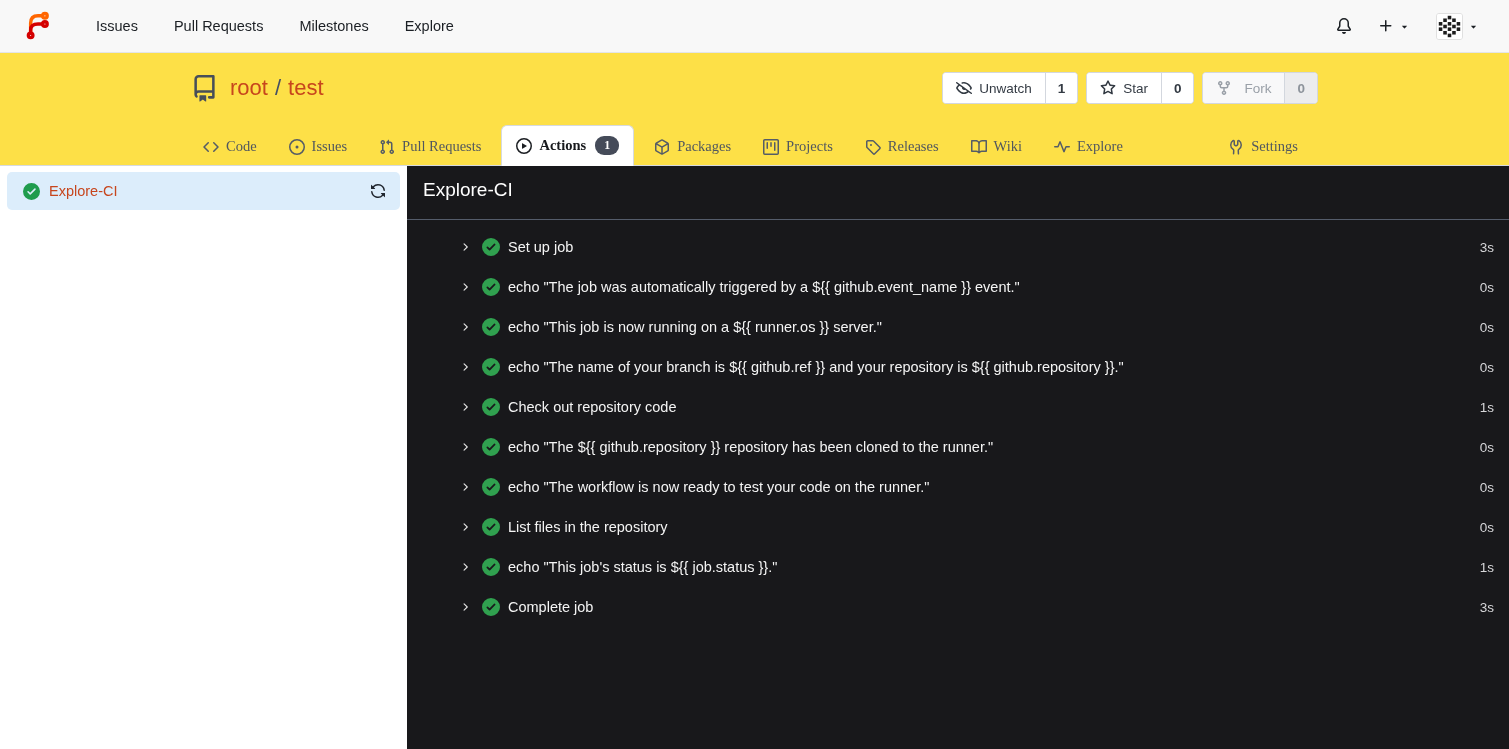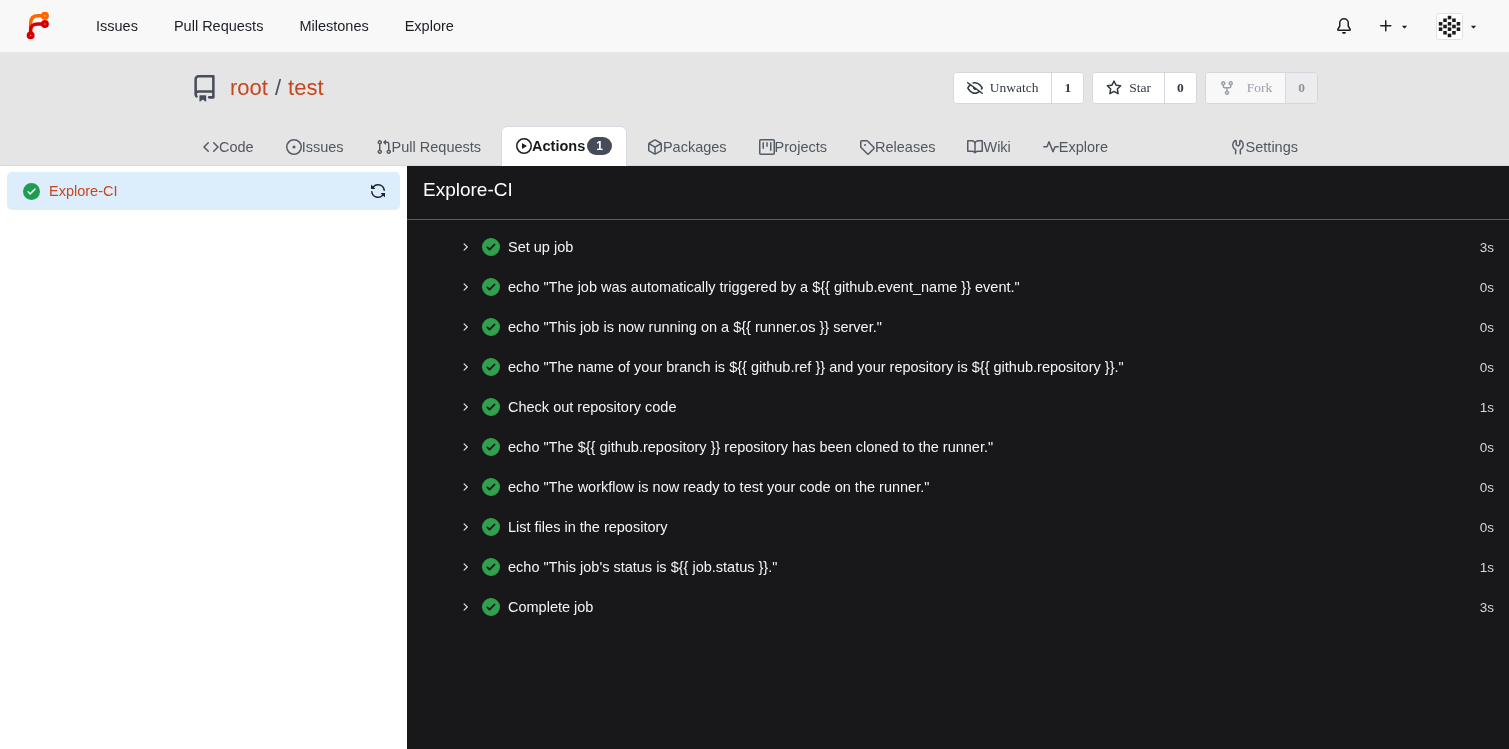--- a/index.html
+++ b/index.html
@@ -1,55 +1,55 @@
 <!DOCTYPE html>
 <html><head>
 <meta charset="utf-8">
 <style>
   * { box-sizing: border-box; margin: 0; padding: 0; }
   html,body { width:1509px; height:749px; overflow:hidden; background:#fff;
     font-family:"Liberation Sans", sans-serif; color:#1c1f26; }
   a { text-decoration:none; color:inherit; cursor:pointer; }
-  button { font-family:Liberation Serif, serif; cursor:pointer; background:none; border:none; }
+  button { font-family:Liberation Sans, sans-serif; cursor:pointer; background:none; border:none; }
   .oi { width:16px; height:16px; display:block; flex:none; }
 
   
   .navbar { height:53px; background:#f8f8f8; border-bottom:1px solid #e3e5e9;
     display:flex; align-items:center; padding:0 22px; }
   .logo { margin-right:26px; display:flex; align-items:center; }
   .nav-links { display:flex; align-items:center; gap:0; }
   .nav-link { font-size:14.5px; color:#1b1f24; padding:8px 18px; }
   .nav-right { margin-left:auto; display:flex; align-items:center; gap:10px; }
   .icon-btn { display:flex; align-items:center; gap:5px; color:#1b1f24; padding:6px 8px; }
   .caret { width:11px; height:11px; }
   .avatar { width:27px; height:27px; border-radius:3px; background:#fff;
     border:1px solid #e0e0e0; display:block; }
 
   
-  .repo-header { background:#e5e5e5; border-bottom:1px solid #d6dae0; }
+  .repo-header { background:#fde047; border-bottom:1px solid #d6dae0; }
   .repo-header-inner { width:1127px; margin:0 auto; }
   .repo-title-row { display:flex; align-items:center; padding-top:18px; height:52px; }
   .repo-icon { color:#474e59; margin-right:12px; }
   .repo-icon .oi { width:27px; height:27px; }
   .repo-name-txt { font-size:22px; color:#c7461d; }
   .repo-sep { font-size:22px; color:#454f63; margin:0 7px; }
   .repo-buttons { margin-left:auto; display:flex; gap:8px; }
   .btn-group { display:flex; border:1px solid #d3d7de; border-radius:4px;
     overflow:hidden; background:#fff; height:32px; }
   .btn-main { display:flex; align-items:center; gap:7px; padding:0 13px;
     font-size:13.5px; color:#333a43; background:#fff; }
   .btn-count { padding:0 12px; font-size:13.5px; font-weight:bold; color:#333a43;
     border-left:1px solid #d3d7de; background:#fff; display:flex; align-items:center; }
   .btn-group.disabled .btn-main { color:#9aa0a8; background:#f8f8f9; cursor:default;gap:12px; }
   .btn-group.disabled .btn-count { color:#8d939b; background:#ececee; cursor:default; }
 
   
   .tabs { display:flex; align-items:flex-end; height:44px; margin-top:16px; }
-  .tab { display:flex; align-items:center; font-size:14.5px; color:#51575f;
-    padding:10px 12px; margin-right:8px; }
+  .tab { display:flex; align-items:center; gap:7px; font-size:14.5px; color:#51575f;
+    padding:10px 12px; margin-right:8px;font-family:Liberation Serif, serif; }
   .tab .oi { color:#555c66; }
   .tab.active { background:#fff; border:1px solid #d6dae0; border-bottom:1px solid #fff;
     border-radius:6px 6px 0 0; margin-bottom:-1px; color:#17191c; font-weight:bold;
     padding:10px 14px; }
   .tab.active .oi { color:#1c1f23; }
   .tab-badge { background:#454b59; color:#fff; font-size:12px; font-weight:bold;
     border-radius:9px; padding:2px 9px; margin-left:2px; }
   .tabs-spacer { flex:1; }
 
   

